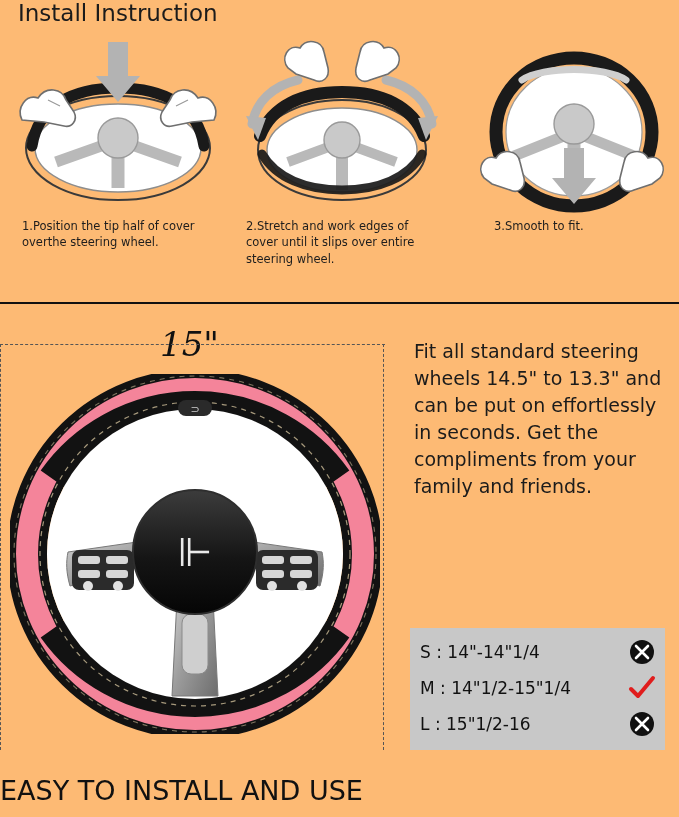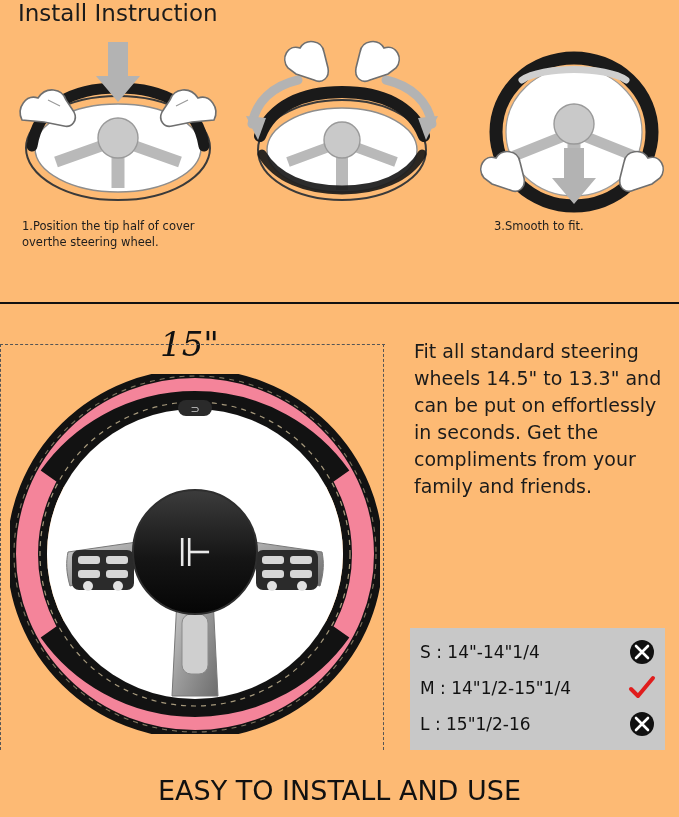--- a/index.html
+++ b/index.html
@@ -128,21 +128,21 @@
     width: 30px; height: 30px;
     display: flex; align-items: center; justify-content: center;
   }
   .mark svg { display: block; }
 
   
   .footer {
     position: absolute;
     left: 0; top: 775px;
     width: 679px;
-    text-align: center;
+    text-align: left;
     font-size: 27px;
     color: #111;
     font-family: "DejaVu Sans", sans-serif;
   }
 </style>
 </head>
 <body>
 
 <div class="page">
 
@@ -188,20 +188,21 @@
         <path d="M30 126 C44 150 74 162 110 162 C146 162 176 150 190 126" fill="none" stroke="#1a1a1a" stroke-width="9" stroke-linecap="round" opacity="0.92"></path>
 
         <path d="M66 52 C40 58 24 74 20 96" fill="none" stroke="#b3b3b3" stroke-width="9" stroke-linecap="round"></path>
         <path d="M14 88 L26 112 L34 90 Z" fill="#b3b3b3"></path>
         <path d="M154 52 C180 58 196 74 200 96" fill="none" stroke="#b3b3b3" stroke-width="9" stroke-linecap="round"></path>
         <path d="M206 88 L194 112 L186 90 Z" fill="#b3b3b3"></path>
 
         <path d="M56 40 C48 30 56 16 68 20 C74 10 90 12 92 24 L96 40 C98 50 90 56 82 52 L64 46 Z" fill="#fff" stroke="#6f6f6f" stroke-width="1.6"></path>
         <path d="M164 40 C172 30 164 16 152 20 C146 10 130 12 128 24 L124 40 C122 50 130 56 138 52 L156 46 Z" fill="#fff" stroke="#6f6f6f" stroke-width="1.6"></path>
       </svg>
+      <div class="step-cap">2.Stretch and work edges of cover until it slips over entire steering wheel.</div>
     </div>
 
     <div class="step step-3">
       <svg class="step-art" viewBox="0 0 220 190">
 
         <ellipse cx="112" cy="104" rx="78" ry="74" fill="none" stroke="#1a1a1a" stroke-width="13"></ellipse>
         <ellipse cx="112" cy="104" rx="68" ry="64" fill="#fff" stroke="#9a9a9a" stroke-width="1.2"></ellipse>
         <path d="M112 96 L112 168" stroke="#b9b9b9" stroke-width="13"></path>
         <path d="M112 104 L52 128" stroke="#b9b9b9" stroke-width="11"></path>
         <path d="M112 104 L172 128" stroke="#b9b9b9" stroke-width="11"></path>

